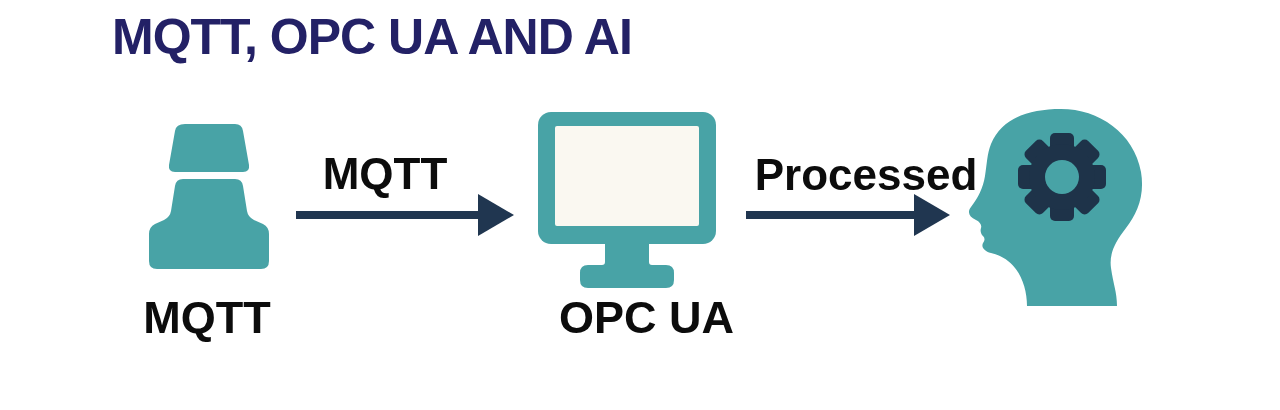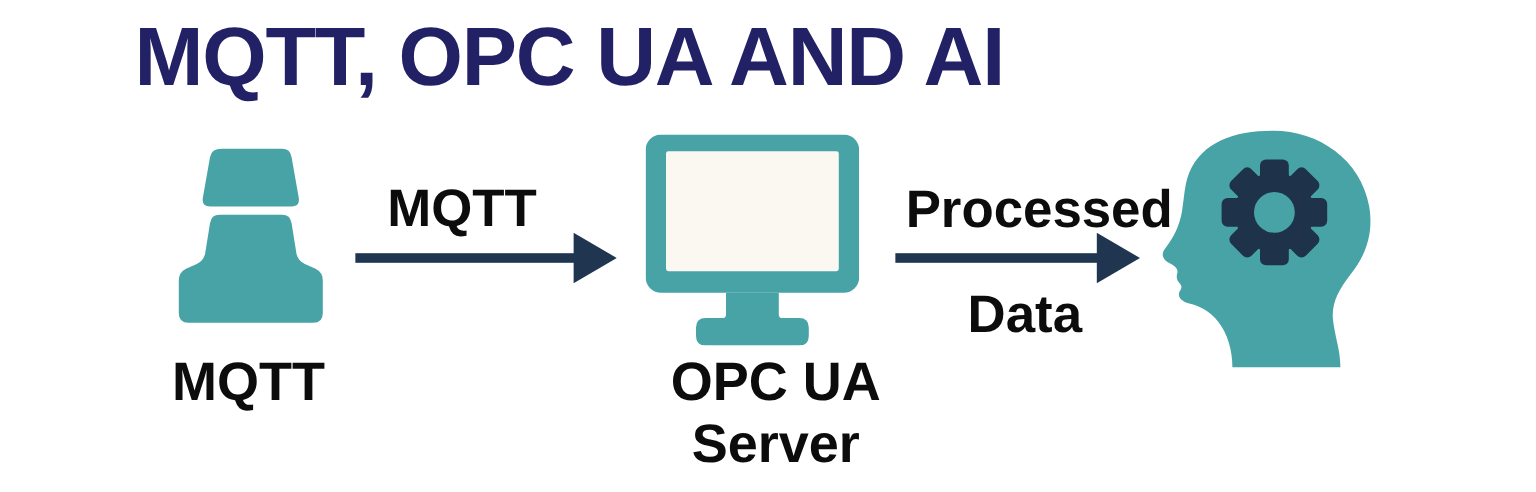--- a/index.html
+++ b/index.html
@@ -9,21 +9,21 @@
     width: 1280px;
     height: 410px;
     background: #ffffff;
     overflow: hidden;
     font-family: "Liberation Sans", sans-serif;
   }
   .title {
     position: absolute;
     left: 112px;
     top: 8px;
-    font-size: 69px;
+    font-size: 50px;
     font-weight: 700;
     letter-spacing: -1px;
     color: #232166;
     white-space: nowrap;
   }
   .node-label {
     position: absolute;
     text-align: center;
     font-size: 45px;
     font-weight: 700;
@@ -70,31 +70,29 @@
   <div class="icon-abs" style="left:538px; top:112px;">
     <svg width="178" height="176" viewBox="0 0 178 176">
       <rect x="0" y="0" width="178" height="132" rx="13" fill="#48A3A6"></rect>
       <rect x="17" y="14" width="144" height="100" rx="2" fill="#FAF8F1"></rect>
       <path d="M 67 132 L 111 132 L 111 150 Q 111 153 114 153 L 128 153 Q 136 153 136 161 L 136 168 Q 136 176 128 176 L 50 176 Q 42 176 42 168 L 42 161 Q 42 153 50 153 L 64 153 Q 67 153 67 150 Z" fill="#48A3A6"></path>
     </svg>
   </div>
 
   <div class="node-label" style="left:544px; top:292px; width:205px;">
     <div>OPC UA</div>
-    <div>Server</div>
   </div>
 
   <div class="arrow-label" style="left:752px; top:150px; width:228px;">Processed</div>
   <div class="icon-abs" style="left:746px; top:194px;">
     <svg width="204" height="42" viewBox="0 0 204 42">
       <rect x="0" y="17" width="172" height="8" fill="#203650"></rect>
       <polygon points="168,0 204,21 168,42" fill="#203650"></polygon>
     </svg>
   </div>
-  <div class="arrow-label" style="left:740px; top:238px; width:228px;">Data</div>
 
   <div class="icon-abs" style="left:965px; top:104px;">
     <svg width="186" height="204" viewBox="0 0 186 204">
       <path d="M 96 5
         C 134 5, 169 29, 176 68
         C 180 92, 172 110, 161 124
         C 150 138, 144 150, 146 164
         C 148 179, 152 188, 152 202
         L 62 202
         C 62 188, 58 174, 50 164

